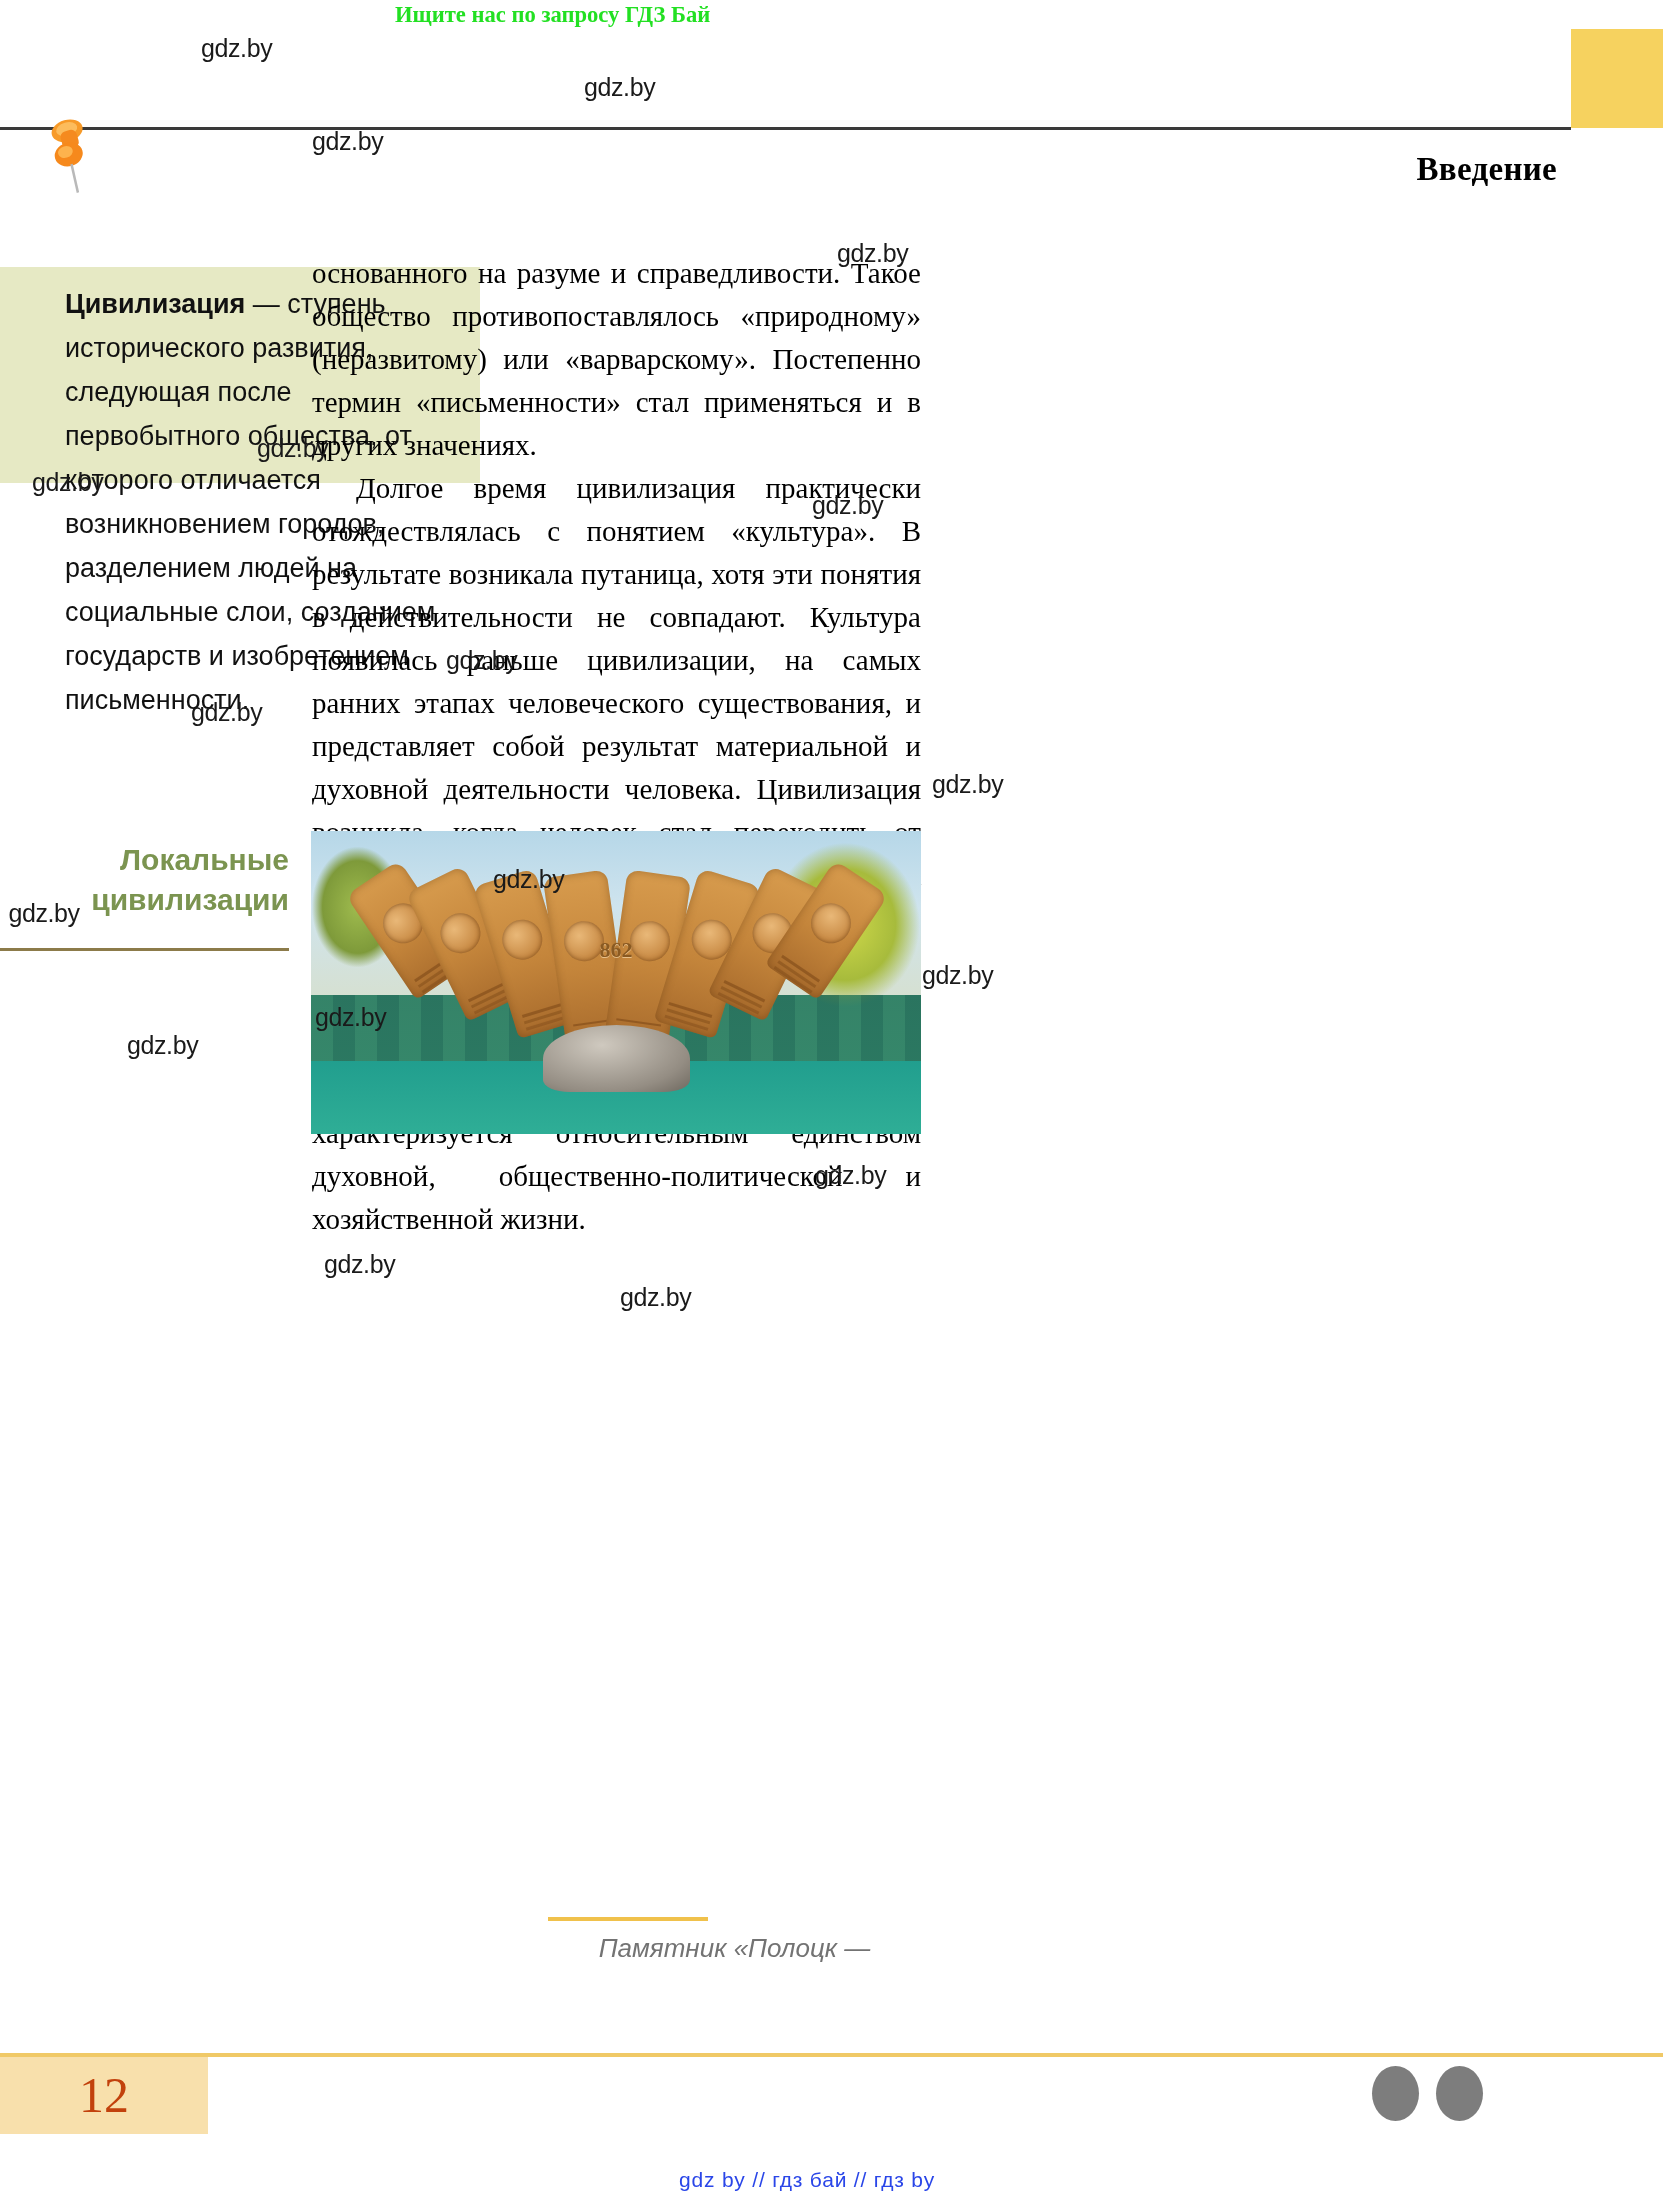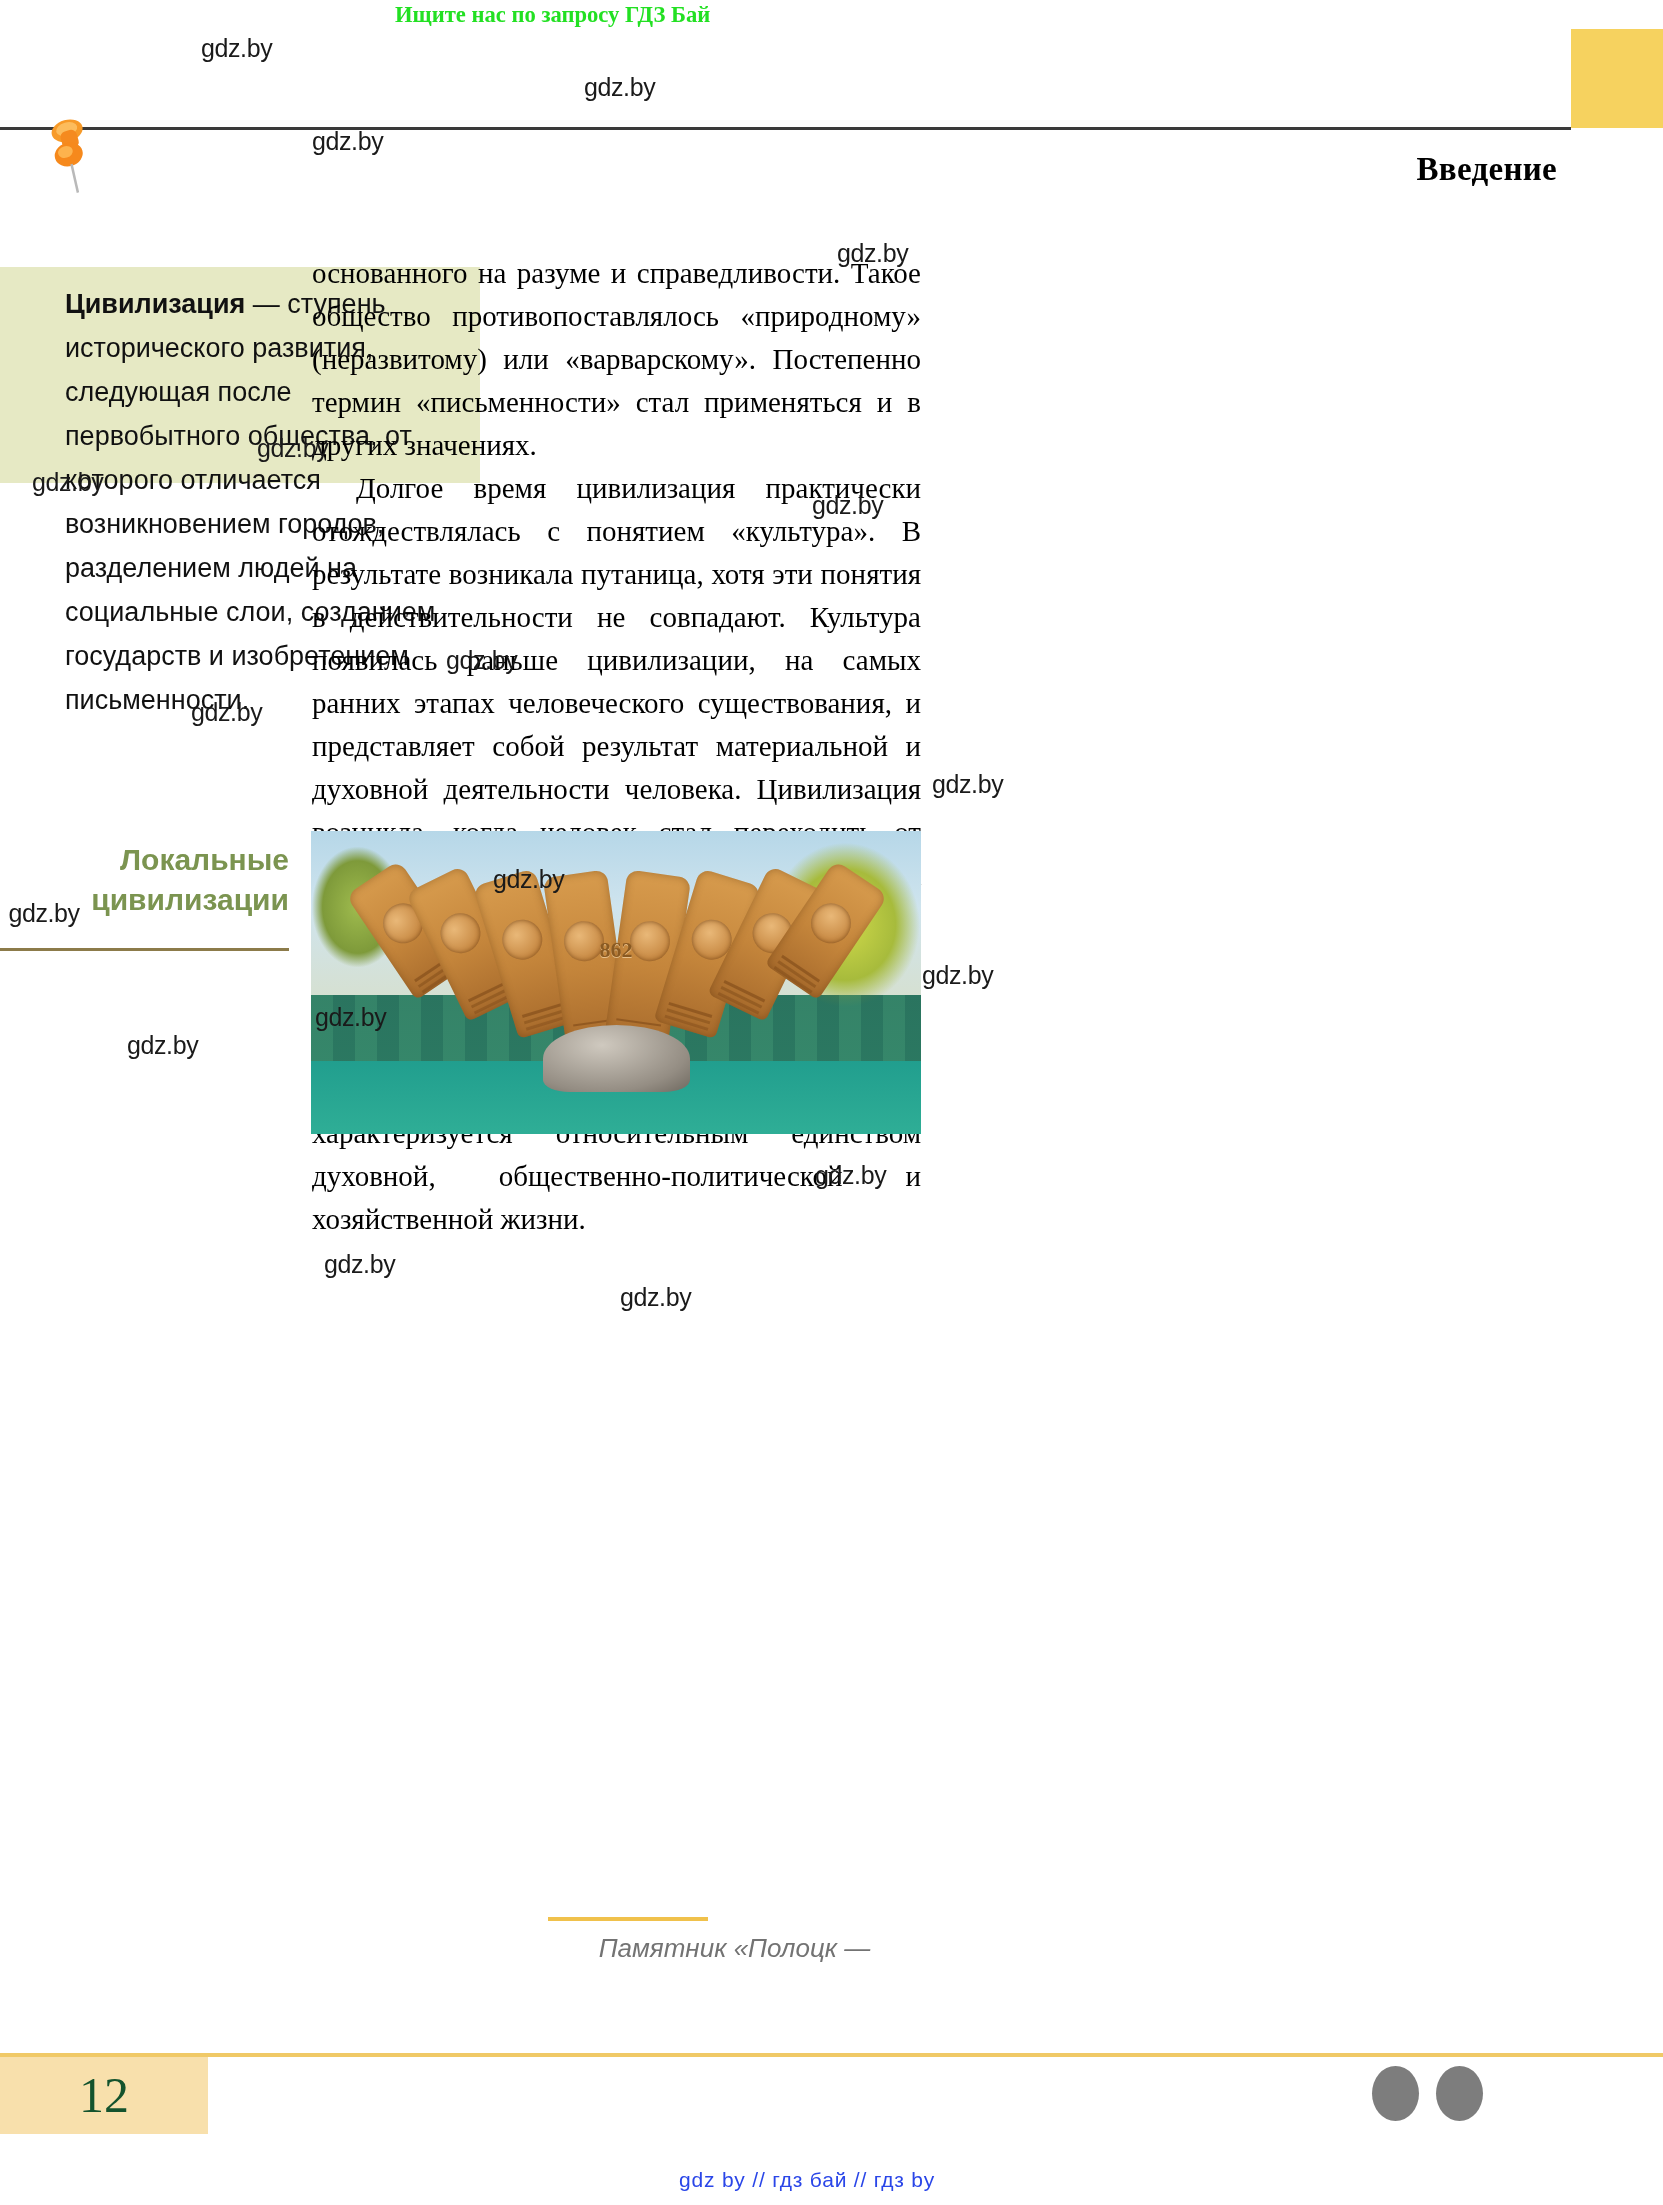--- a/index.html
+++ b/index.html
@@ -257,21 +257,21 @@
     width: 208px; height: 77px;
     background: #f8e0ac;
   }
   .pagenum {
     position: absolute;
     left: 0; top: 2066px;
     width: 208px;
     text-align: center;
     font-family: "Liberation Serif", serif;
     font-size: 50px;
-    color: #14532d;
+    color: #c2410c;
   }
   .dot {
     position: absolute;
     top: 2066px;
     width: 47px; height: 55px;
     border-radius: 50%;
     background: #7d7d7d;
   }
   .dot-1 { left: 1372px; }
   .dot-2 { left: 1436px; }

